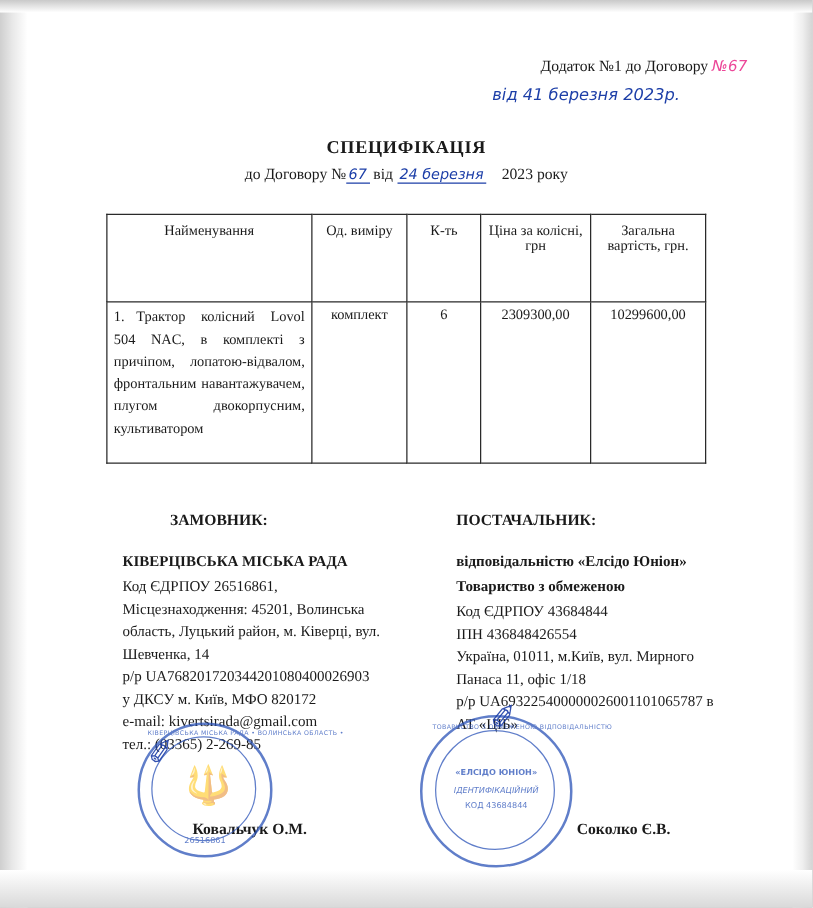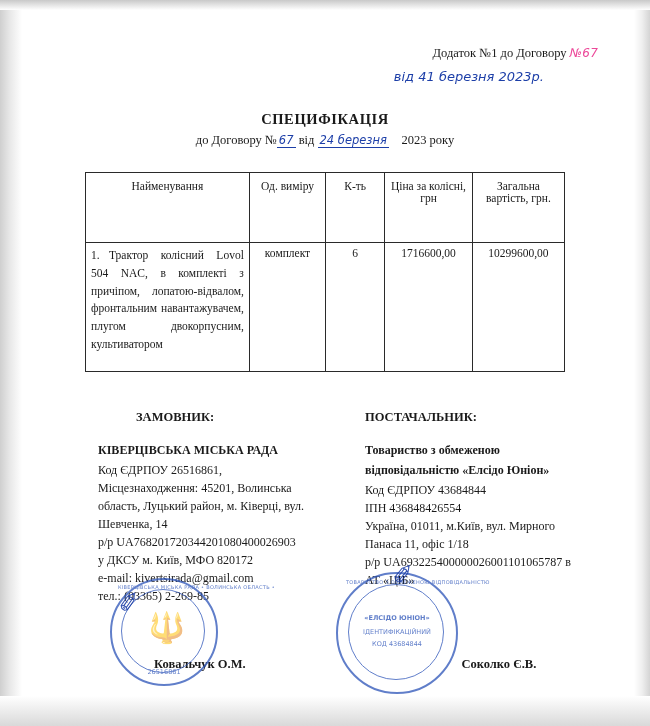--- a/index.html
+++ b/index.html
@@ -284,43 +284,43 @@
           <th class="col-total">Загальна вартість, грн.</th>
         </tr>
       </thead>
       <tbody>
         <tr>
           <td class="name-cell">
             <span class="num">1.</span><span>Трактор колісний Lovol 504 NAC, в комплекті з причіпом, лопатою-відвалом, фронтальним навантажувачем, плугом двокорпусним, культиватором</span>
           </td>
           <td class="center-mid">комплект</td>
           <td class="center-mid">6</td>
-          <td class="center-mid">1716600,00</td>
+          <td class="center-mid">2309300,00</td>
           <td class="center-mid">10299600,00</td>
         </tr>
       </tbody>
     </table>
 
     <div class="signers">
       <div class="signer-col left">
         <span class="signer-head left-head">ЗАМОВНИК:</span>
         <span class="org-name">КІВЕРЦІВСЬКА МІСЬКА РАДА</span>
         <span class="org-line">Код ЄДРПОУ 26516861,</span>
         <span class="org-line">Місцезнаходження: 45201, Волинська</span>
         <span class="org-line">область, Луцький район, м. Ківерці, вул.</span>
         <span class="org-line">Шевченка, 14</span>
         <span class="org-line">р/р UA768201720344201080400026903</span>
         <span class="org-line">у ДКСУ м. Київ, МФО 820172</span>
         <span class="org-line">e-mail: kivertsirada@gmail.com</span>
         <span class="org-line">тел.: (03365) 2-269-85</span>
       </div>
       <div class="signer-col right">
         <span class="signer-head">ПОСТАЧАЛЬНИК:</span>
+        <span class="org-name">відповідальністю «Елсідо Юніон»</span>
         <span class="org-name">Товариство з обмеженою</span>
-        <span class="org-name">відповідальністю «Елсідо Юніон»</span>
         <span class="org-line"> Код ЄДРПОУ 43684844</span>
         <span class="org-line">ІПН 436848426554</span>
         <span class="org-line">Україна, 01011, м.Київ, вул. Мирного</span>
         <span class="org-line">Панаса 11, офіс 1/18</span>
         <span class="org-line">р/р UA693225400000026001101065787 в</span>
         <span class="org-line">АТ «ЦІБ»</span>
       </div>
     </div>
 
     <div class="sign-row">
@@ -334,19 +334,19 @@
     <div class="inner-ring"></div>
     <div class="trident">🔱</div>
     <div class="stamp-text" style="left:6px; top:4px;">КІВЕРЦІВСЬКА МІСЬКА РАДА • ВОЛИНСЬКА ОБЛАСТЬ •</div>
     <div class="stamp-center-label" style="top:88px;">26516861</div>
   </div>
 
   <div class="stamp" id="stamp-supplier">
     <div class="inner-ring"></div>
     <div class="stamp-text" style="left:8px; top:5px;">ТОВАРИСТВО З ОБМЕЖЕНОЮ ВІДПОВІДАЛЬНІСТЮ</div>
     <div class="stamp-center-label" style="top:40px; font-weight:bold;">«ЕЛСІДО ЮНІОН»</div>
-    <div class="stamp-center-label" style="top:54px;">ІДЕНТИФІКАЦІЙНИЙ</div>
+    <div class="stamp-center-label" style="top:54px;font-style:italic;">ІДЕНТИФІКАЦІЙНИЙ</div>
     <div class="stamp-center-label" style="top:66px;">КОД 43684844</div>
   </div>
 
   <div class="squiggle" id="sig-customer">✐</div>
   <div class="squiggle" id="sig-supplier">✐</div>
 </div>
 
 </body></html>

